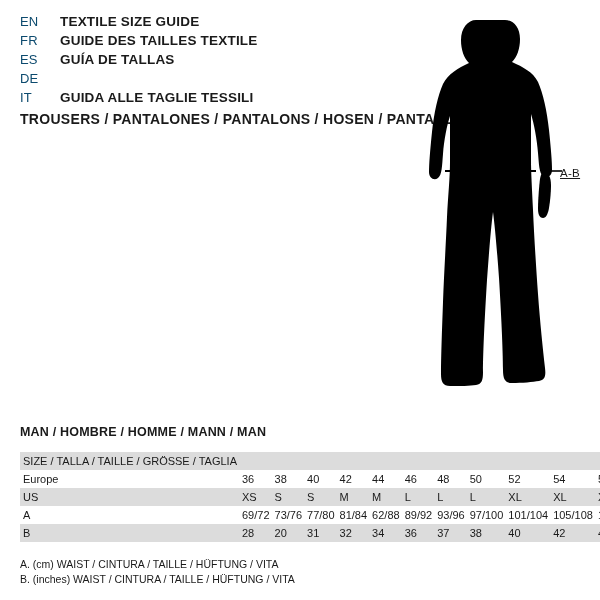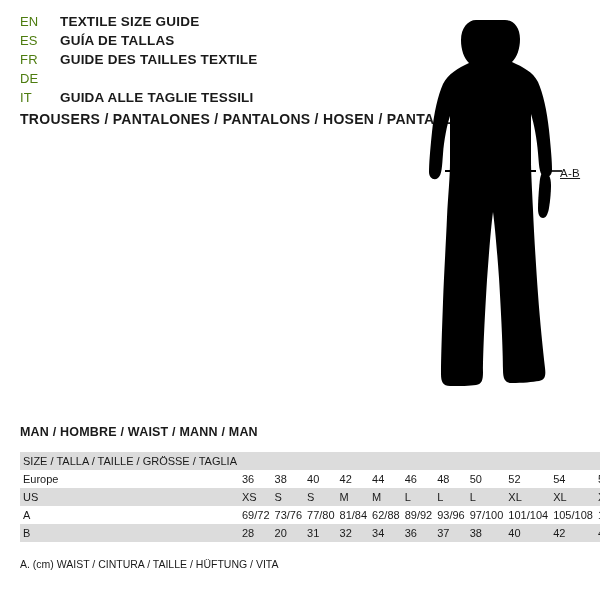--- a/index.html
+++ b/index.html
@@ -25,21 +25,21 @@
   }
   .lang-row {
     display: flex;
     align-items: baseline;
     height: 19px;
   }
   .lang-code {
     width: 40px;
     font-size: 13px;
     letter-spacing: 0.2px;
-    color: #4d7c0f;
+    color: #0c4a6e;
   }
   .lang-title {
     font-size: 13.5px;
     letter-spacing: 0.2px;
     color: #1a1a1a;
     white-space: nowrap;
     font-weight: bold;
   }
 
   
@@ -115,26 +115,26 @@
 <body>
 
 <div class="page">
 
   <div class="lang-block">
     <div class="lang-row">
       <span class="lang-code">EN</span>
       <span class="lang-title">TEXTILE SIZE GUIDE</span>
     </div>
     <div class="lang-row">
+      <span class="lang-code">FR</span>
+      <span class="lang-title">GUIDE DES TAILLES TEXTILE</span>
+    </div>
+    <div class="lang-row">
       <span class="lang-code">ES</span>
       <span class="lang-title">GUÍA DE TALLAS</span>
-    </div>
-    <div class="lang-row">
-      <span class="lang-code">FR</span>
-      <span class="lang-title">GUIDE DES TAILLES TEXTILE</span>
     </div>
     <div class="lang-row">
       <span class="lang-code">DE</span>
     </div>
     <div class="lang-row">
       <span class="lang-code">IT</span>
       <span class="lang-title">GUIDA ALLE TAGLIE TESSILI</span>
     </div>
   </div>
 
@@ -186,21 +186,21 @@
         C150,202 148,206 145,206
         C142,206 140,203 140,197
         C140,188 141,175 142,167
         C143,162 144,160 146,160 Z"></path>
       <line x1="47" y1="159" x2="152" y2="159" stroke="#000000" stroke-width="2.2" stroke-dasharray="7,5"></line>
       <line x1="152" y1="159" x2="164" y2="159" stroke="#000000" stroke-width="1.6"></line>
     </svg>
     <div class="ab-label">A-B</div>
   </div>
 
-  <div class="section-title">MAN / HOMBRE / WAIST / MANN / MAN</div>
+  <div class="section-title">MAN / HOMBRE / HOMME / MANN / MAN</div>
 
   <table class="size-table">
     <tbody>
       <tr class="shaded">
         <td class="col-label">SIZE / TALLA / TAILLE / GRÖSSE / TAGLIA</td>
         <td colspan="11"></td>
       </tr>
       <tr class="plain">
         <td class="col-label">Europe</td>
         <td class="col-val">36</td>
@@ -255,15 +255,16 @@
         <td class="col-val">38</td>
         <td class="col-val">40</td>
         <td class="col-val">42</td>
         <td class="col-val">44</td>
       </tr>
     </tbody>
   </table>
 
   <div class="notes">
     <div>A. (cm) WAIST / CINTURA / TAILLE / HÜFTUNG / VITA</div>
+    <div>B. (inches) WAIST / CINTURA / TAILLE / HÜFTUNG / VITA</div>
   </div>
 
 </div>
 
 </body></html>

